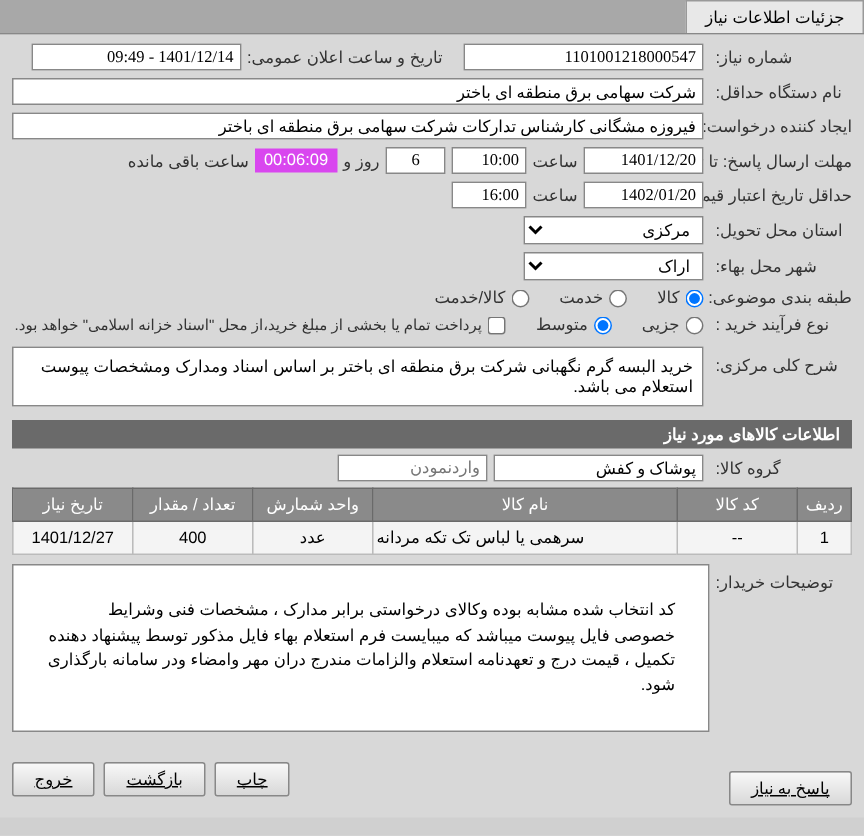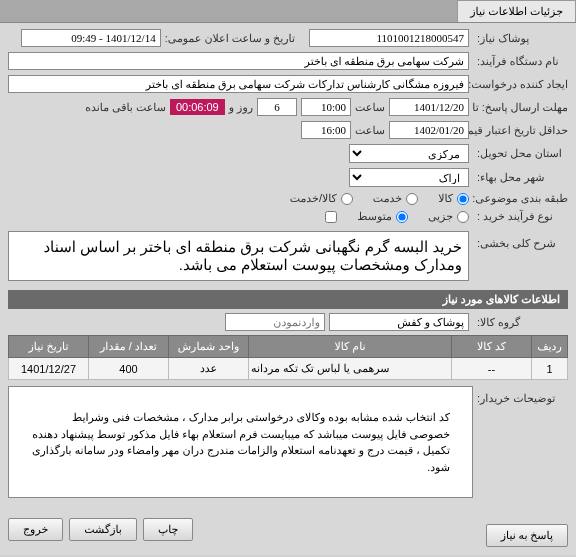--- a/index.html
+++ b/index.html
@@ -6,58 +6,58 @@
     body { font-family: Tahoma, Arial, sans-serif; font-size: 11px; background: #d0d0d0; direction: rtl; width: 576px; height: 557px; overflow: hidden; }
     .tab-bar { display: flex; background: #a8a8a8; border-bottom: 1px solid #888; }
     .tab { padding: 4px 12px; background: #e8e8e8; border: 1px solid #999; border-bottom: none; cursor: pointer; font-size: 11px; }
     .main { padding: 6px 8px; background: #d8d8d8; }
     .row { display: flex; align-items: center; margin-bottom: 5px; gap: 4px; }
     .label { text-align: center; font-size: 11px; color: #333; white-space: nowrap; }
     .label-r { width: 95px; text-align: left; padding-left: 4px; }
     .input { background: #fff; border: 1px solid #888; padding: 2px 4px; font-size: 11px; height: 18px; font-family: Tahoma; }
     .input-wide { flex: 1; }
     .link { color: #1a4aa0; text-decoration: underline; cursor: pointer; font-size: 11px; }
-    .black-box { background: #be185d; color: #fff; padding: 2px 6px; font-size: 11px; }
+    .black-box { background: #d946ef; color: #fff; padding: 2px 6px; font-size: 11px; }
     .radio-row { display: flex; gap: 4px; align-items: center; }
     .radio { width: 12px; height: 12px; }
     .section-hdr { background: #6a6a6a; color: #fff; padding: 3px 8px; font-size: 11px; font-weight: bold; margin: 4px 0 2px 0; }
-    .desc-box { background: #fff; border: 1px solid #888; padding: 6px; font-size: 15px; margin-bottom: 4px; }
+    .desc-box { background: #fff; border: 1px solid #888; padding: 6px; font-size: 11px; margin-bottom: 4px; }
     .goods-row { display: flex; align-items: center; gap: 4px; margin: 4px 0; }
     table { width: 100%; border-collapse: collapse; font-size: 11px; }
     th { background: #8a8a8a; color: #fff; padding: 4px 2px; border: 1px solid #6a6a6a; text-align: center; font-weight: normal; }
     td { padding: 4px 2px; border: 1px solid #bbb; text-align: center; background: #f4f4f4; }
     .buyer-desc { display: flex; margin-top: 6px; }
     .buyer-desc .bd-label { width: 95px; text-align: left; padding-left: 4px; padding-top: 6px; }
     .buyer-desc .bd-text { flex: 1; background: #fff; border: 1px solid #888; padding: 22px; font-size: 11px; line-height: 1.5; }
     .footer { display: flex; gap: 6px; padding: 8px; justify-content: flex-end; align-items: center; background: #d8d8d8; }
-    .btn { background: linear-gradient(#f8f8f8, #d8d8d8); border: 1px solid #888; padding: 4px 14px; font-size: 11px; cursor: pointer; font-family: Tahoma; border-radius: 2px; }
+    .btn { background: linear-gradient(#f8f8f8, #d8d8d8); border: 1px solid #888; padding: 4px 14px; font-size: 11px; cursor: pointer; font-family: Tahoma; border-radius: 2px; text-decoration: underline; }
     .btn:first-child { margin-left: auto; margin-top: 12px; }
     .sep { width: 6px; }
     select.input { height: 19px; }
     .checkbox { width: 12px; height: 12px; }
   </style>
 </head>
 <body>
 
 <div class="tab-bar">
   <div class="tab">جزئیات اطلاعات نیاز</div>
 </div>
 
 <div class="main">
 
   <div class="row">
-    <span class="label label-r">پوشاک نیاز:</span>
+    <span class="label label-r">شماره نیاز:</span>
     <input class="input" style="width: 160px;" value="1101001218000547">
     <span class="sep"></span>
     <span class="label">تاریخ و ساعت اعلان عمومی:</span>
     <input class="input" style="width: 140px;" value="1401/12/14 - 09:49">
   </div>
 
   <div class="row">
-    <span class="label label-r">نام دستگاه فرآیند:</span>
+    <span class="label label-r">نام دستگاه حداقل:</span>
     <input class="input input-wide" value="شرکت سهامی برق منطقه ای باختر" style="">
   </div>
 
   <div class="row">
     <span class="label label-r">ایجاد کننده درخواست:</span>
     <input class="input input-wide" value="فیروزه مشگانی کارشناس تدارکات شرکت سهامی برق منطقه ای باختر" style="">
   </div>
 
   <div class="row">
     <span class="label label-r">مهلت ارسال پاسخ: تا تاریخ:</span>
@@ -102,24 +102,25 @@
 
   <div class="row radio-row">
     <span class="label label-r">نوع فرآیند خرید :</span>
     <input type="radio" class="radio" name="pt" style="">
     <span class="label">جزیی</span>
     <span style="width:12px"></span>
     <input type="radio" class="radio" name="pt" checked="" style="">
     <span class="label">متوسط</span>
     <span style="width:12px"></span>
     <input type="checkbox" class="checkbox" style="">
+    <span class="label" style="font-size:10px">پرداخت تمام یا بخشی از مبلغ خرید،از محل "اسناد خزانه اسلامی" خواهد بود.</span>
   </div>
 
   <div class="row" style="align-items:flex-start;margin-top:8px">
-    <span class="label label-r" style="padding-top:6px">شرح کلی بخشی:</span>
+    <span class="label label-r" style="padding-top:6px">شرح کلی مرکزی:</span>
     <div class="desc-box" style="flex:1">خرید البسه گرم نگهبانی شرکت برق منطقه ای باختر بر اساس اسناد ومدارک ومشخصات پیوست استعلام می باشد.</div>
   </div>
 
   <div class="section-hdr">اطلاعات کالاهای مورد نیاز</div>
 
   <div class="goods-row">
     <span class="label label-r">گروه کالا:</span>
     <input class="input" style="width: 140px;" value="پوشاک و کفش">
     <input class="input" style="width: 100px; color: rgb(153, 153, 153);" placeholder="واردنمودن">
   </div>

